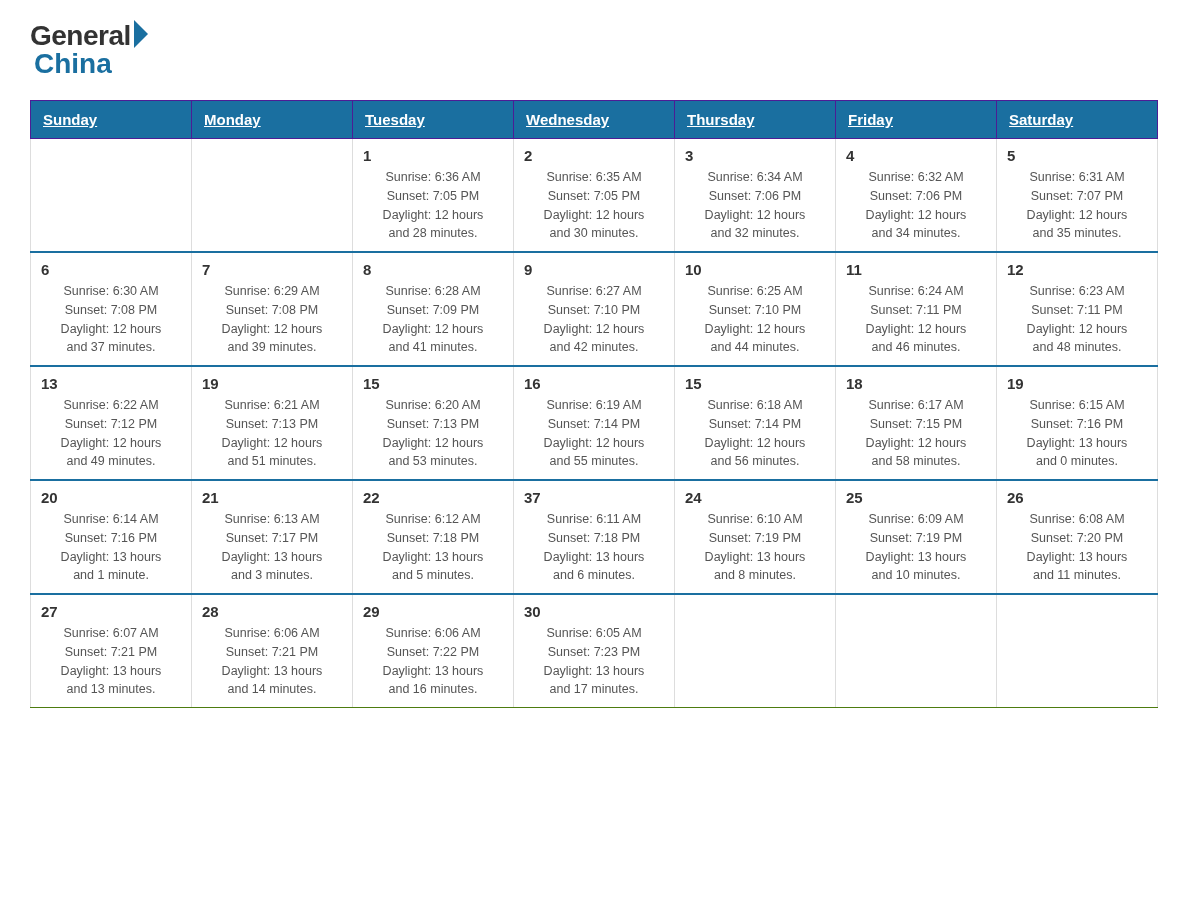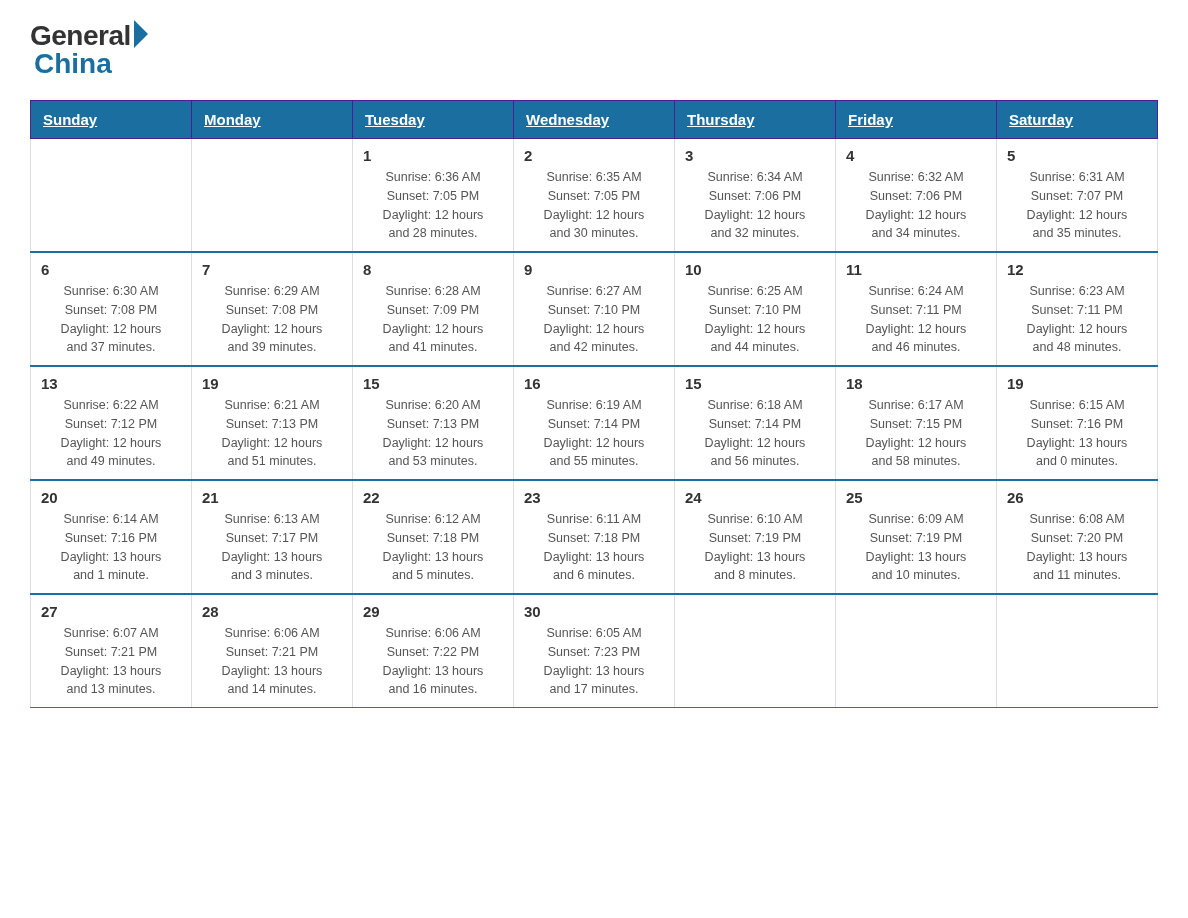--- a/index.html
+++ b/index.html
@@ -224,21 +224,21 @@
         </td>
         <td>
           <span class="day-number">21</span>
           <div class="day-info">Sunrise: 6:13 AM<br>Sunset: 7:17 PM<br>Daylight: 13 hours<br>and 3 minutes.</div>
         </td>
         <td>
           <span class="day-number">22</span>
           <div class="day-info">Sunrise: 6:12 AM<br>Sunset: 7:18 PM<br>Daylight: 13 hours<br>and 5 minutes.</div>
         </td>
         <td>
-          <span class="day-number">23</span>
+          <span class="day-number">37</span>
           <div class="day-info">Sunrise: 6:11 AM<br>Sunset: 7:18 PM<br>Daylight: 13 hours<br>and 6 minutes.</div>
         </td>
         <td>
           <span class="day-number">24</span>
           <div class="day-info">Sunrise: 6:10 AM<br>Sunset: 7:19 PM<br>Daylight: 13 hours<br>and 8 minutes.</div>
         </td>
         <td>
           <span class="day-number">25</span>
           <div class="day-info">Sunrise: 6:09 AM<br>Sunset: 7:19 PM<br>Daylight: 13 hours<br>and 10 minutes.</div>
         </td>

